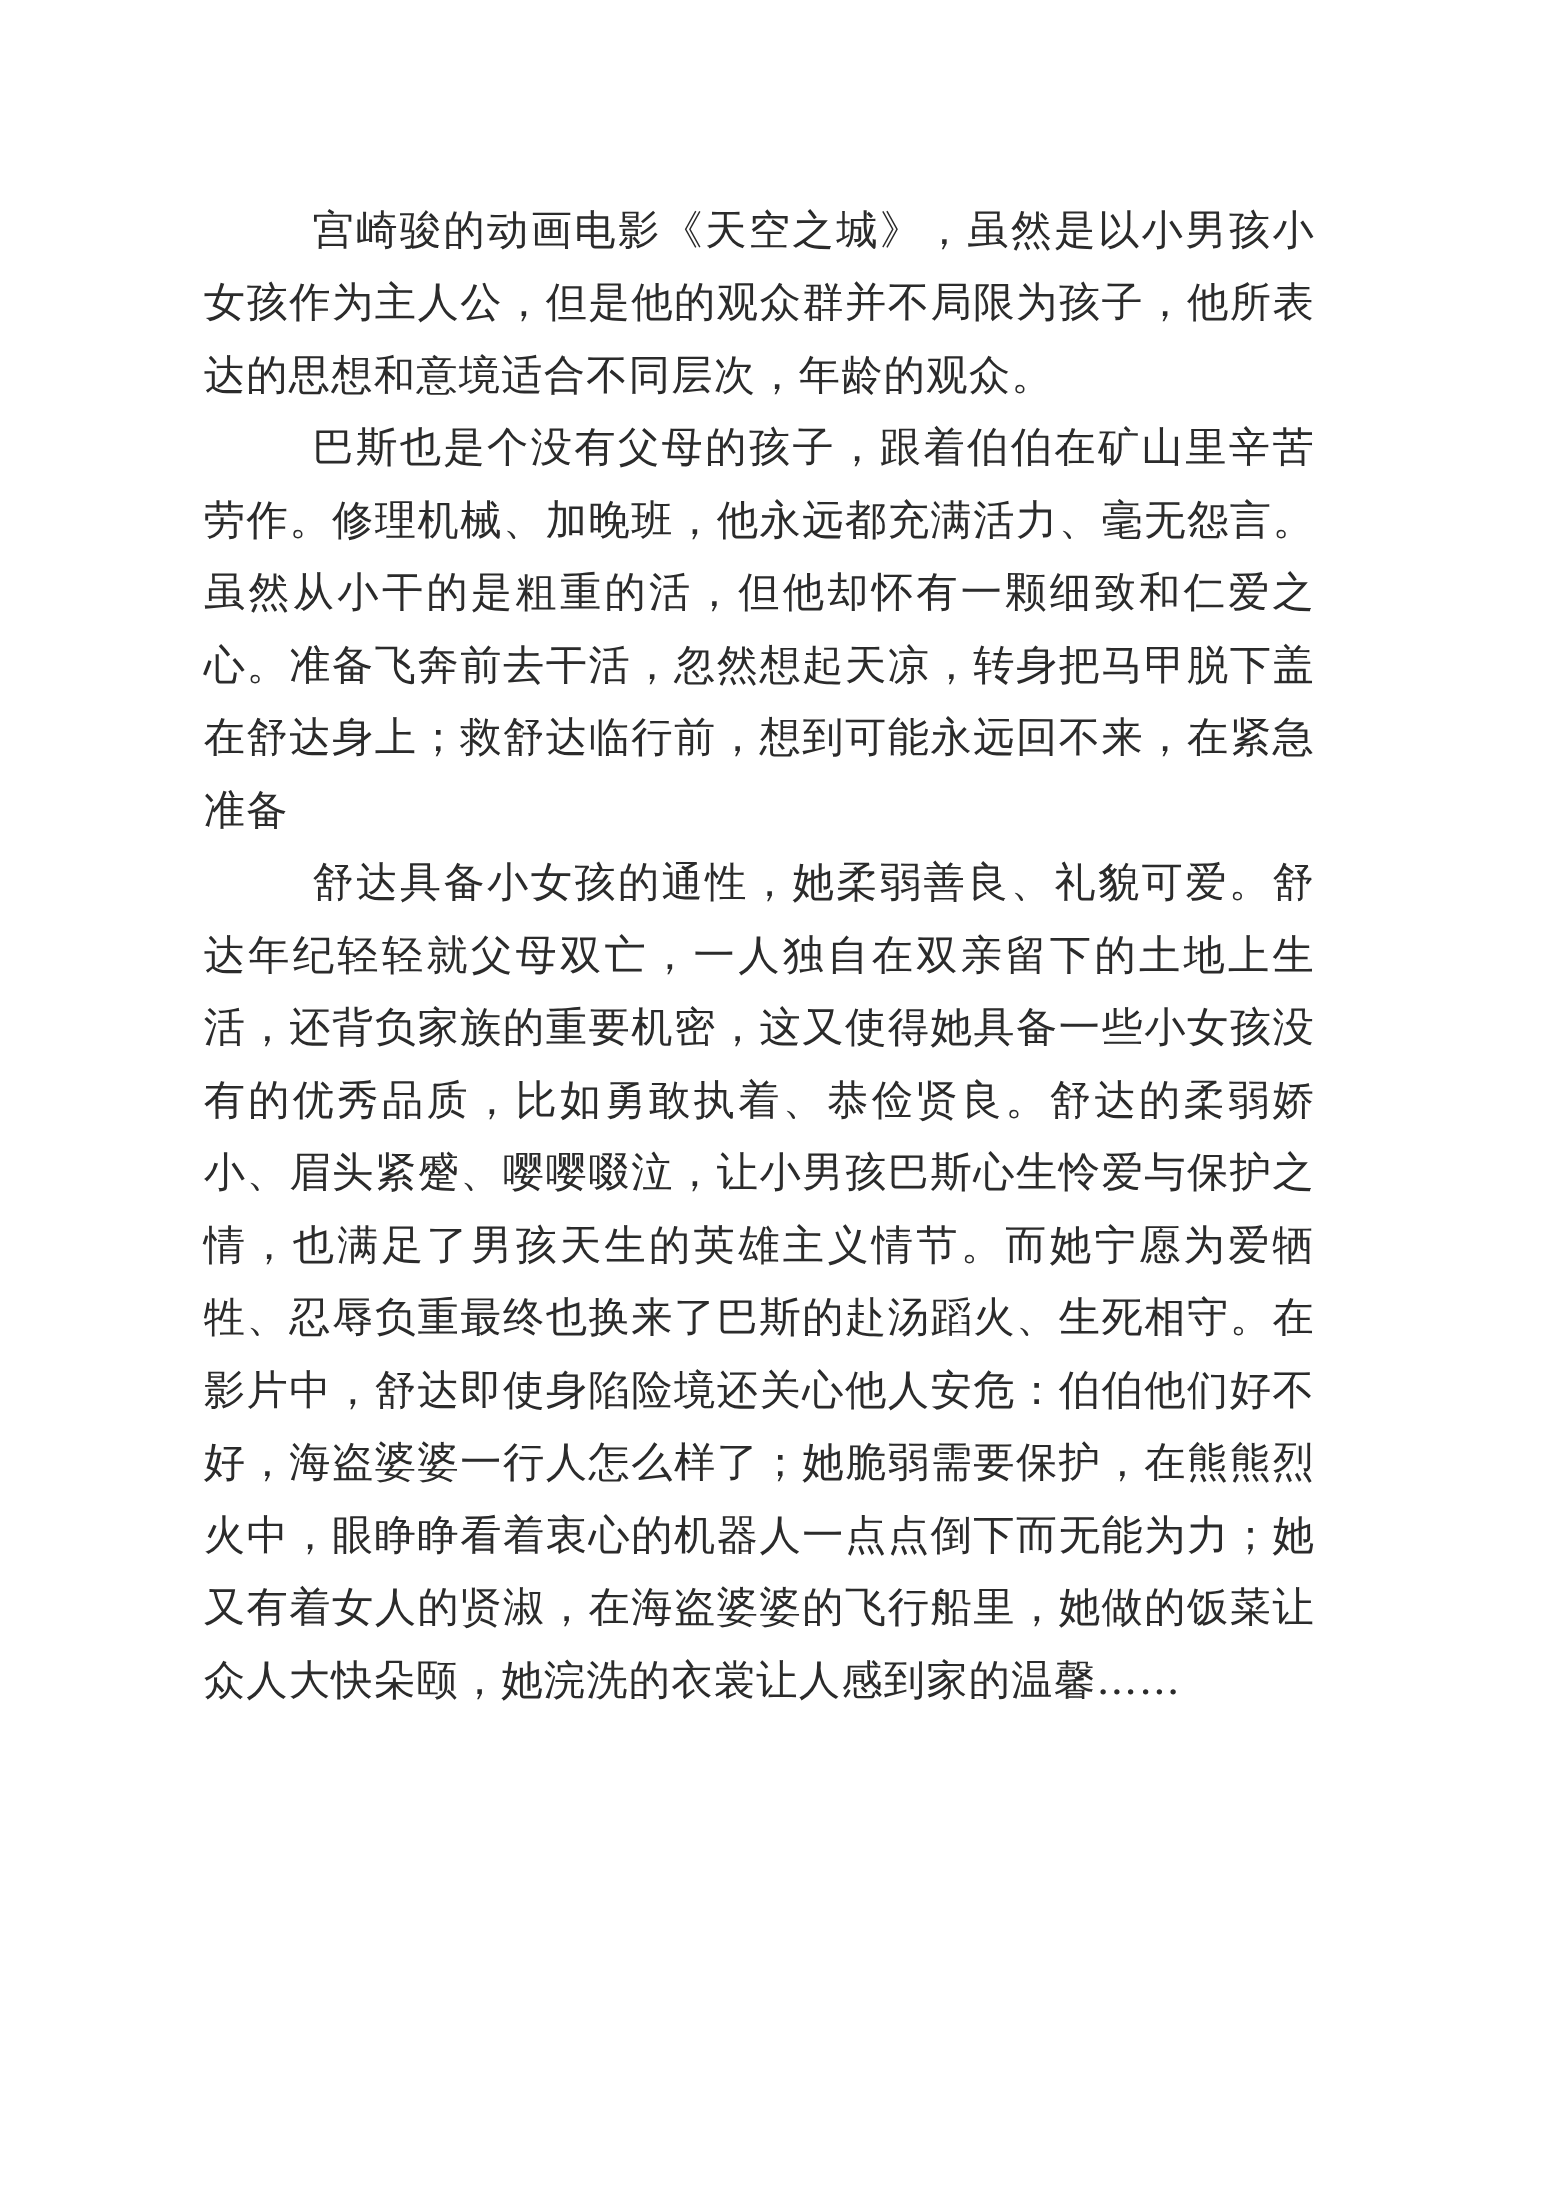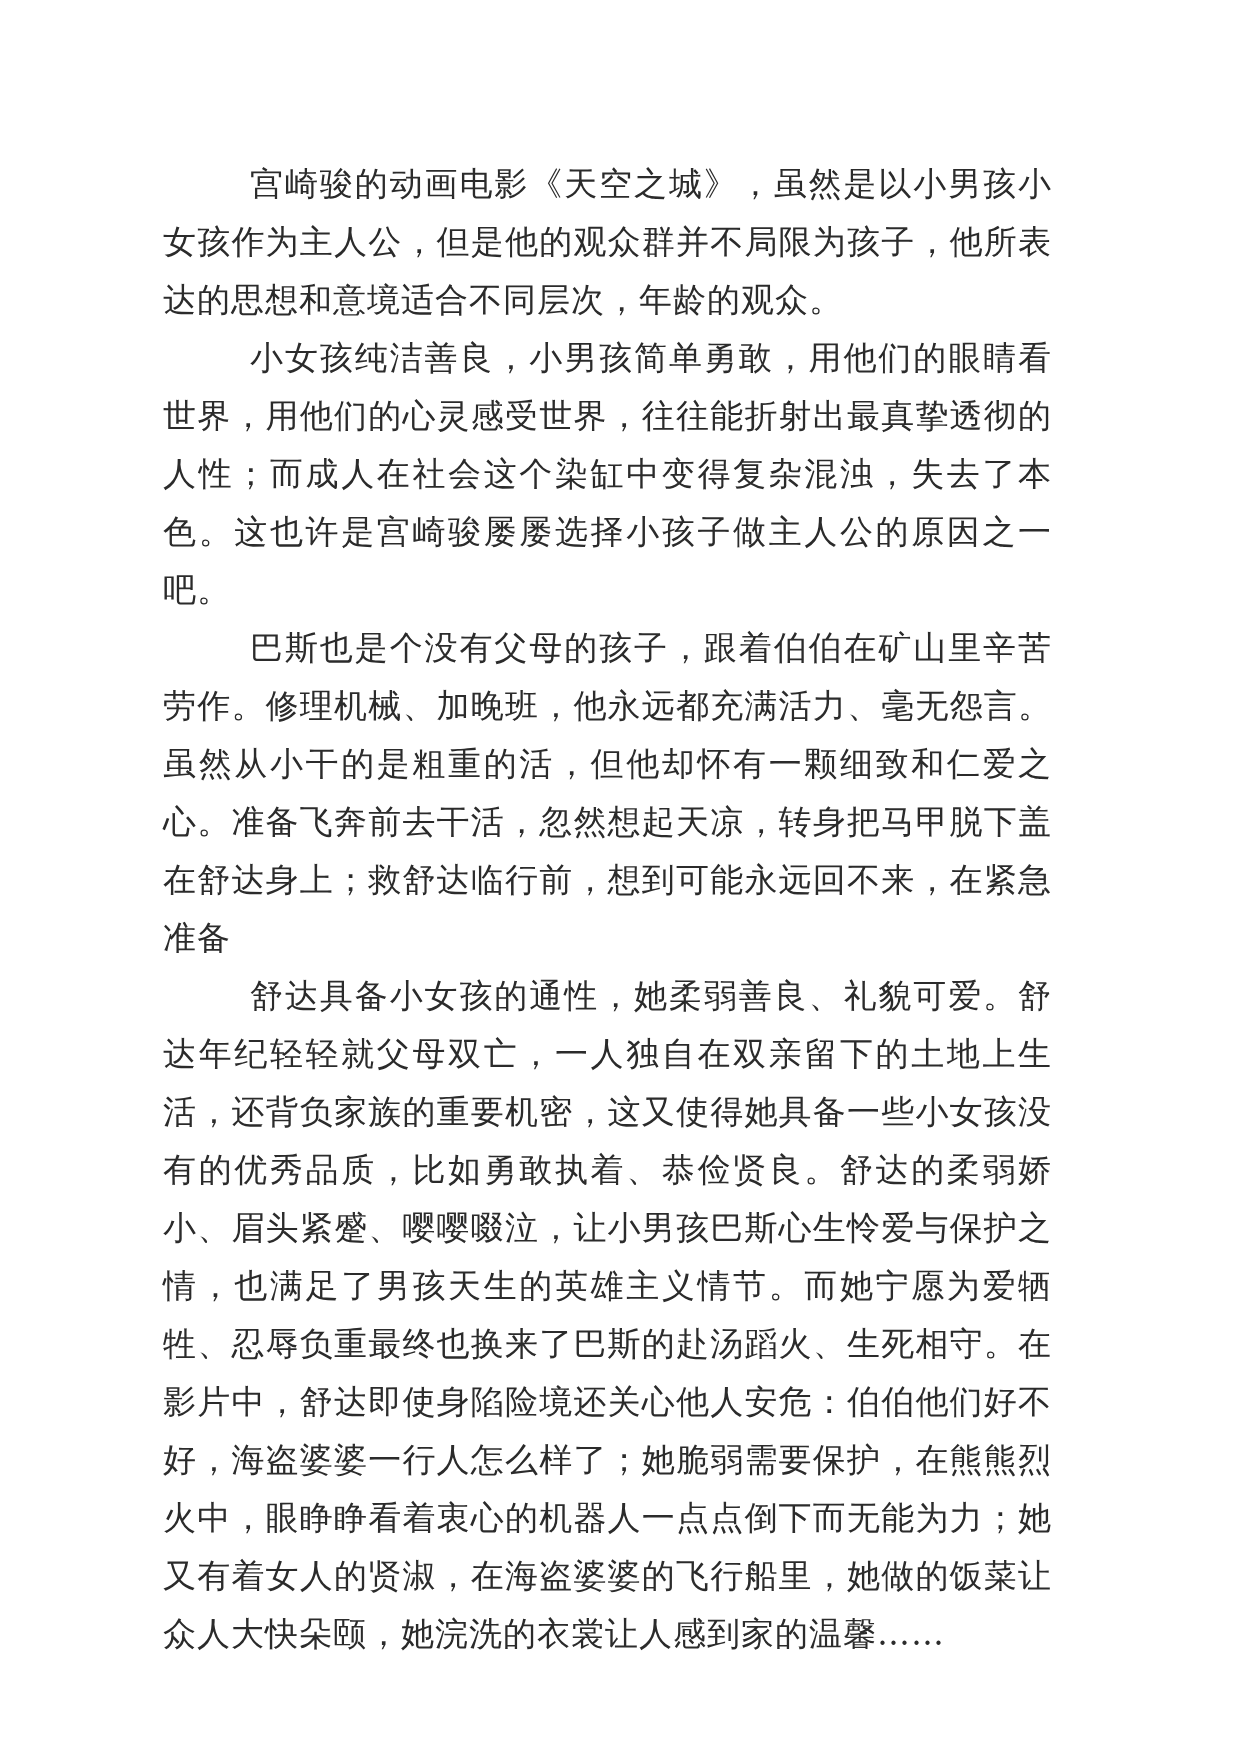--- a/index.html
+++ b/index.html
@@ -34,17 +34,16 @@
     padding: 0;
     text-indent: 87px;
   }
 </style>
 </head>
 <body>
 
 <div class="page">
   <div class="doc-body">
     <p>宫崎骏的动画电影《天空之城》，虽然是以小男孩小女孩作为主人公，但是他的观众群并不局限为孩子，他所表达的思想和意境适合不同层次，年龄的观众。</p>
-    <p>小女孩纯洁善良，小男孩简单勇敢，用他们的眼睛看世界，用他们的心灵感受世界，往往能折射出最真挚透彻的人性；而成人在社会这个染缸中变得复杂混浊，失去了本色。这也许是宫崎骏屡屡选择小孩子做主人公的原因之一吧。</p>
     <p>巴斯也是个没有父母的孩子，跟着伯伯在矿山里辛苦劳作。修理机械、加晚班，他永远都充满活力、毫无怨言。虽然从小干的是粗重的活，但他却怀有一颗细致和仁爱之心。准备飞奔前去干活，忽然想起天凉，转身把马甲脱下盖在舒达身上；救舒达临行前，想到可能永远回不来，在紧急准备</p>
     <p>舒达具备小女孩的通性，她柔弱善良、礼貌可爱。舒达年纪轻轻就父母双亡，一人独自在双亲留下的土地上生活，还背负家族的重要机密，这又使得她具备一些小女孩没有的优秀品质，比如勇敢执着、恭俭贤良。舒达的柔弱娇小、眉头紧蹙、嘤嘤啜泣，让小男孩巴斯心生怜爱与保护之情，也满足了男孩天生的英雄主义情节。而她宁愿为爱牺牲、忍辱负重最终也换来了巴斯的赴汤蹈火、生死相守。在影片中，舒达即使身陷险境还关心他人安危：伯伯他们好不好，海盗婆婆一行人怎么样了；她脆弱需要保护，在熊熊烈火中，眼睁睁看着衷心的机器人一点点倒下而无能为力；她又有着女人的贤淑，在海盗婆婆的飞行船里，她做的饭菜让众人大快朵颐，她浣洗的衣裳让人感到家的温馨……</p>
   </div>
 </div>
 
 </body></html>

